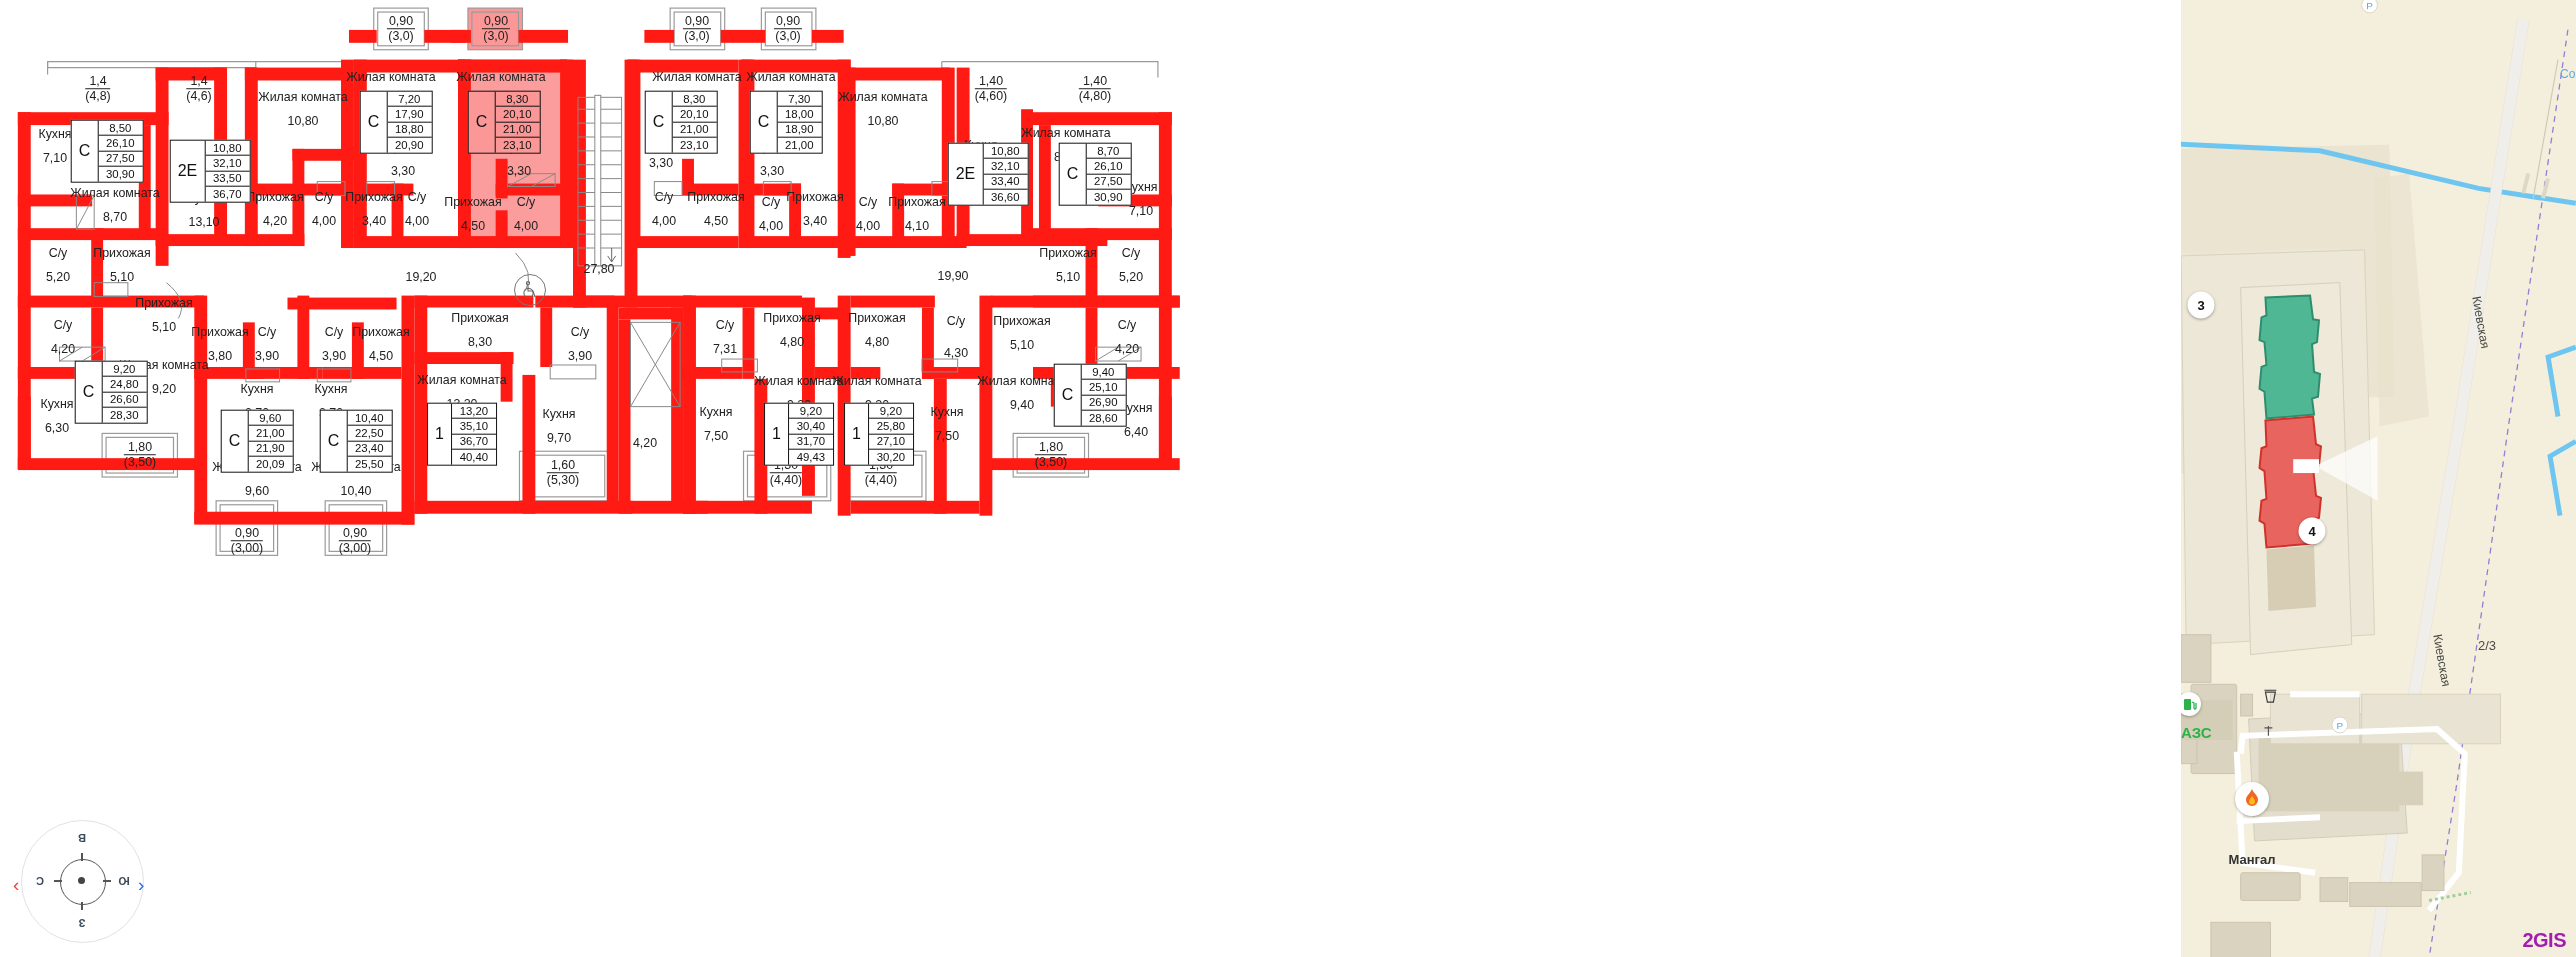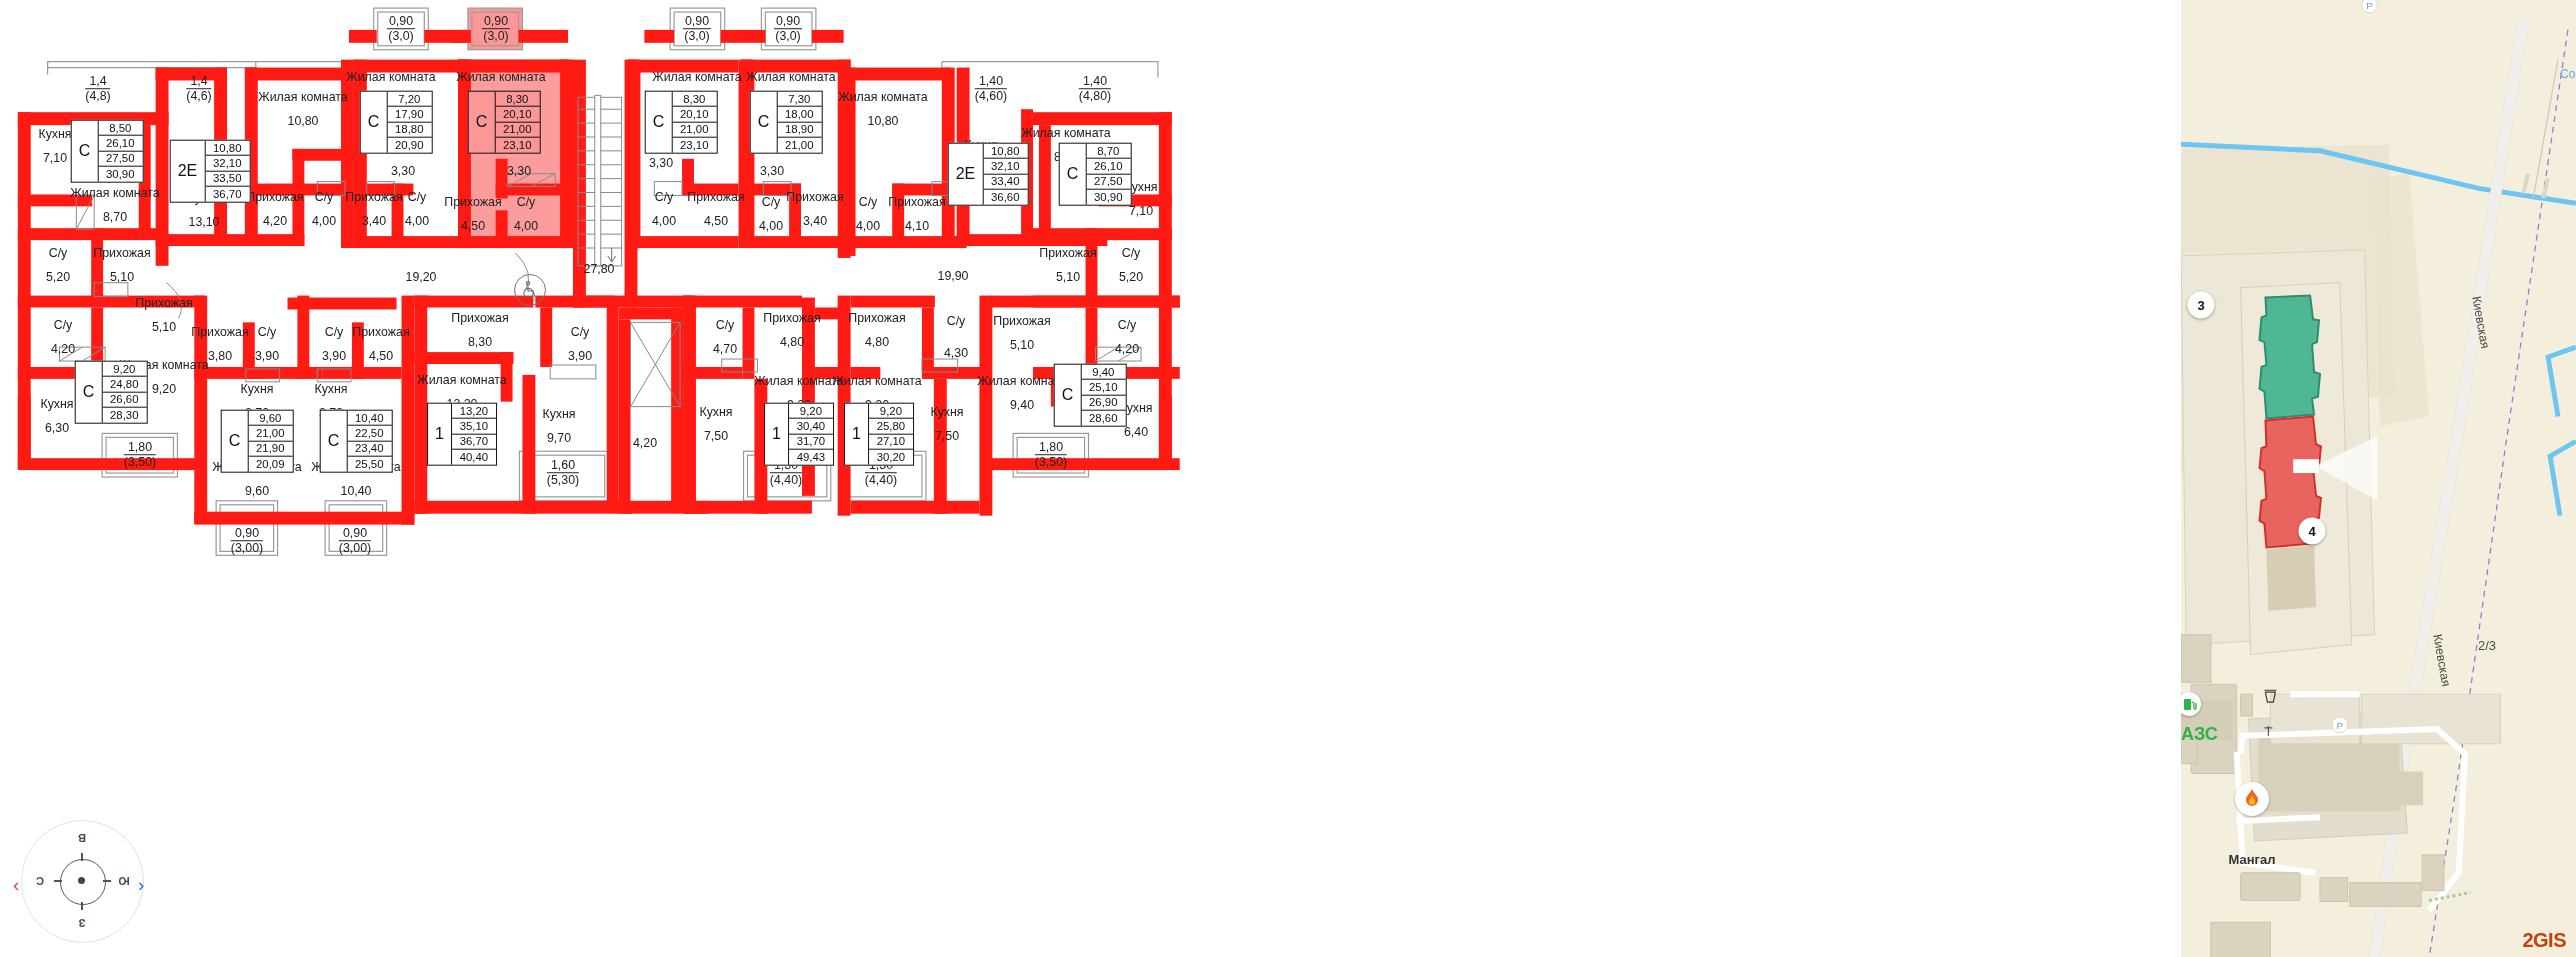--- a/index.html
+++ b/index.html
@@ -60,21 +60,21 @@
         display:flex; align-items:center; justify-content:center;
         transform:translate(-50%,-50%); }
   .numpin { position:absolute; width:27px; height:27px; border-radius:50%;
         background:#fff; box-shadow:0 1px 3px rgba(0,0,0,.35);
         display:flex; align-items:center; justify-content:center;
         font-size:13px; font-weight:bold; color:#111;
         transform:translate(-50%,-50%); }
   .poiLabel { position:absolute; font-size:13px; font-weight:bold; color:#333;
         transform:translate(-50%,0); white-space:nowrap; }
   #logo2gis { position:absolute; right:10px; bottom:6px; font-size:20px;
-        font-weight:bold; color:#c2410c; letter-spacing:-0.5px; }
+        font-weight:bold; color:#a21caf; letter-spacing:-0.5px; }
 </style>
 </head>
 <body>
 
 <div id="root">
 
 <div id="plan">
 
 <svg id="planSvg" width="2181" height="958" viewBox="0 0 2200 966">
   <defs>
@@ -439,21 +439,21 @@
         <div class="lbl" style="left: 664px; top: 209px;">
           <div>С/у</div>
           <div style="margin-top: 8px;">4,00</div>
         </div>
         <div class="lbl" style="left: 716px; top: 209px;">
           <div>Прихожая</div>
           <div style="margin-top: 8px;">4,50</div>
         </div>
         <div class="lbl" style="left: 725px; top: 337px;">
           <div>С/у</div>
-          <div style="margin-top: 8px;">4,70</div>
+          <div style="margin-top: 8px;">7,31</div>
         </div>
         <div class="lbl" style="left: 716px; top: 424px;">
           <div>Кухня</div>
           <div style="margin-top: 8px;">7,50</div>
         </div>
         <div class="lbl" style="left: 791px; top: 89px;">
           <div>Жилая комната</div>
           <div style="margin-top: 8px;">7,30</div>
         </div>
         <div class="lbl" style="left: 772px; top: 159px;">
@@ -825,19 +825,19 @@
   </svg>
 </div>
 <div class="poiLabel" style="left:71px;top:852px;">Мангал</div>
 
 <div class="poi" style="left:8px;top:704px;width:24px;height:24px;">
   <svg width="15" height="15" viewBox="0 0 15 15">
     <rect x="2" y="2" width="7" height="11" rx="1" fill="#2db24a"></rect>
     <path d="M10,5 l2,1 v5 a1,1 0 0 0 2,0 V6" stroke="#2db24a" stroke-width="1.3" fill="none"></path>
   </svg>
 </div>
-<div class="mlabel" style="left:0px;top:724px;color:#2db24a;font-weight:bold;font-size:18px;">АЗС</div>
+<div class="mlabel" style="left:0px;top:724px;color:#2db24a;font-weight:bold;font-size:15px;">АЗС</div>
 
 <div id="logo2gis">2GIS</div>
 </div>
 
 </div>
 
 
 </body></html>

